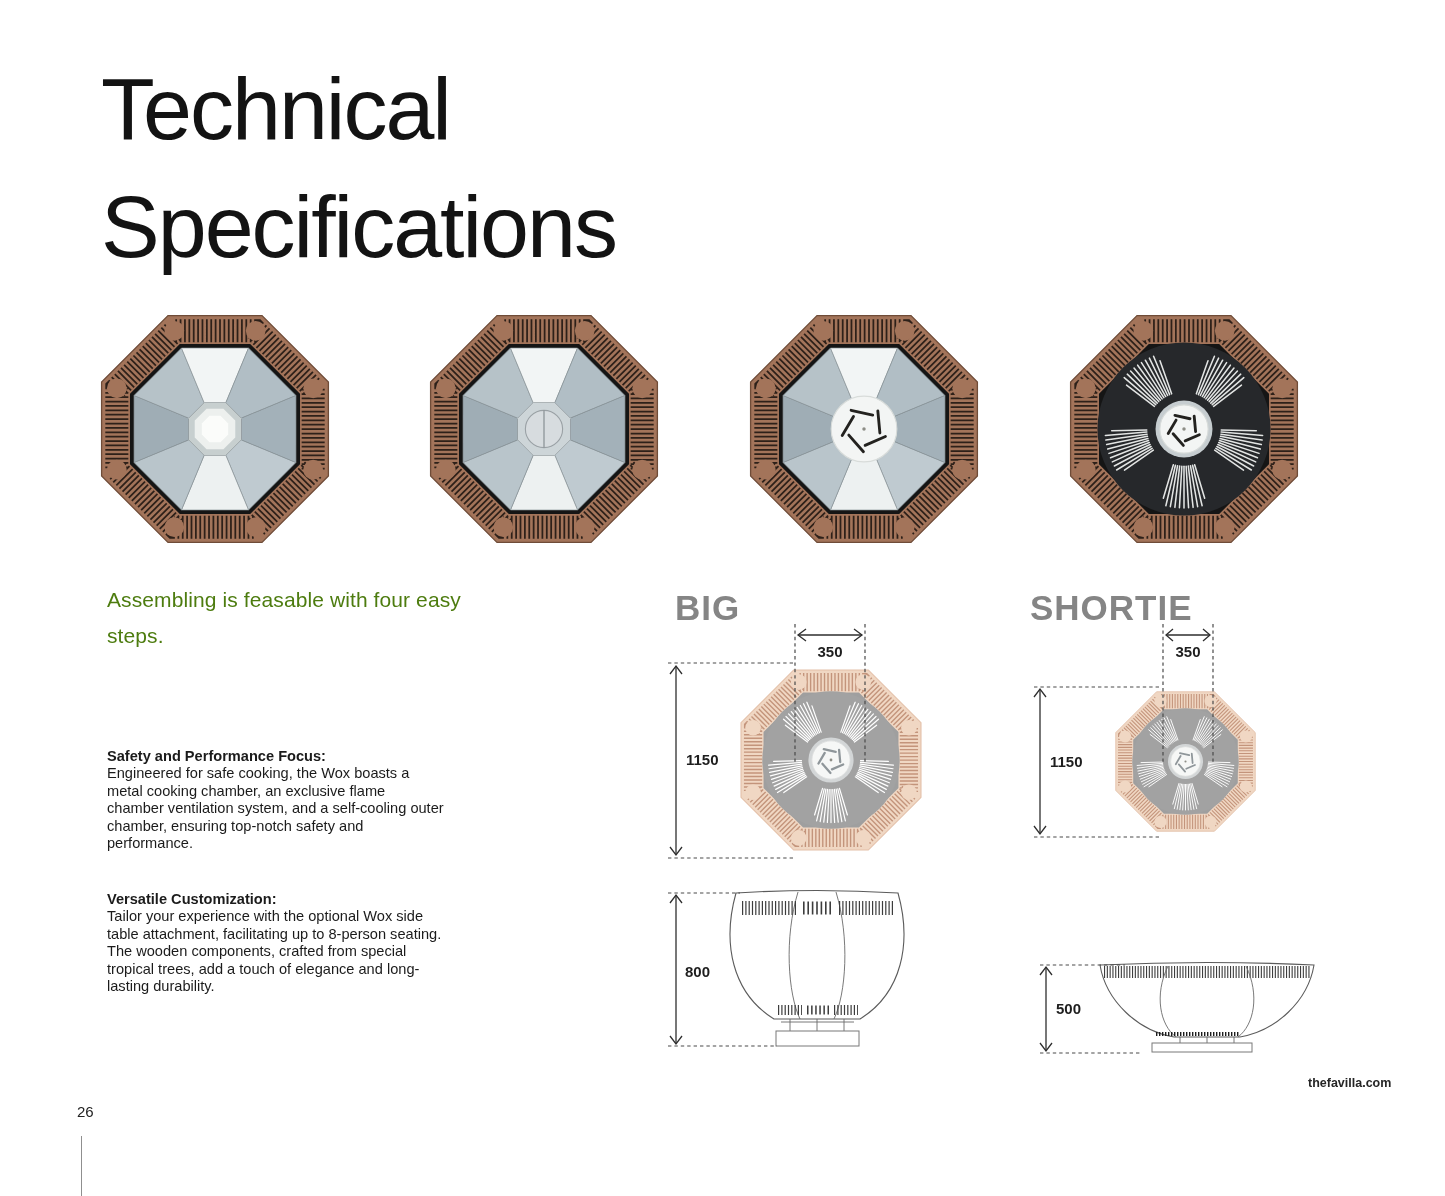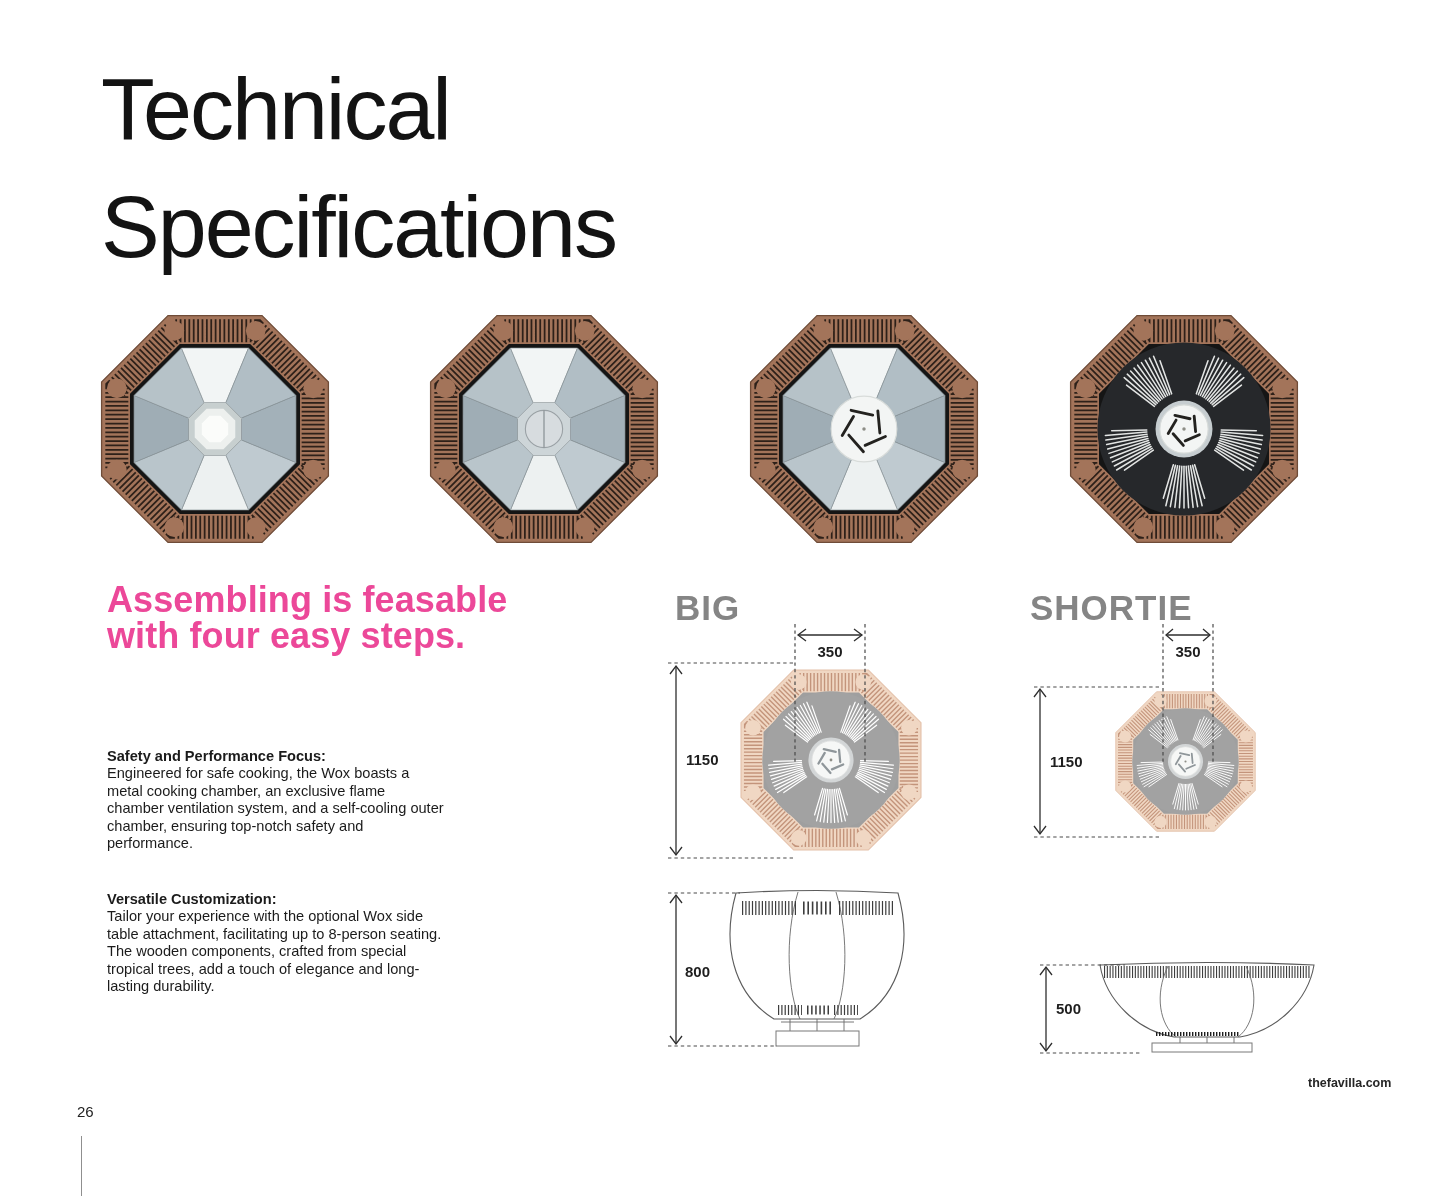--- a/index.html
+++ b/index.html
@@ -7,22 +7,22 @@
   body { font-family:"Liberation Sans", sans-serif; background:#ffffff; color:#1c1c1c; overflow:hidden; }
   .page { position:relative; width:1157px; height:1196px; background:#ffffff; }
   .abs { position:absolute; }
 
   .title { left:101px; top:50px; font-size:88px; font-weight:200; letter-spacing:-2px;
            line-height:118px; color:#131313; }
 
   .product { top:303px; width:252px; height:252px; }
   .product svg { width:252px; height:252px; display:block; }
 
-  .assembling { left:107px; top:582px; width:405px; font-size:36px; font-weight:700;
-                line-height:36px; color:#ec4899; letter-spacing:0.1px; }
+  .assembling { left:107px; top:582px; width:405px; font-size:21px; font-weight:400;
+                line-height:36px; color:#4d7c0f; letter-spacing:0.1px; }
 
   .para { left:107px; width:338px; font-size:14.6px; line-height:17.4px; color:#1b1b1b; }
   .para .para-h { font-weight:700; }
   .p1 { top:748px; }
   .p2 { top:891px; }
 
   .model-label { top:588px; font-size:35px; font-weight:800; letter-spacing:1px; color:#858585; }
   .big-label { left:667px;margin-left:8px; }
   .shortie-label { left:1030px; }
 

